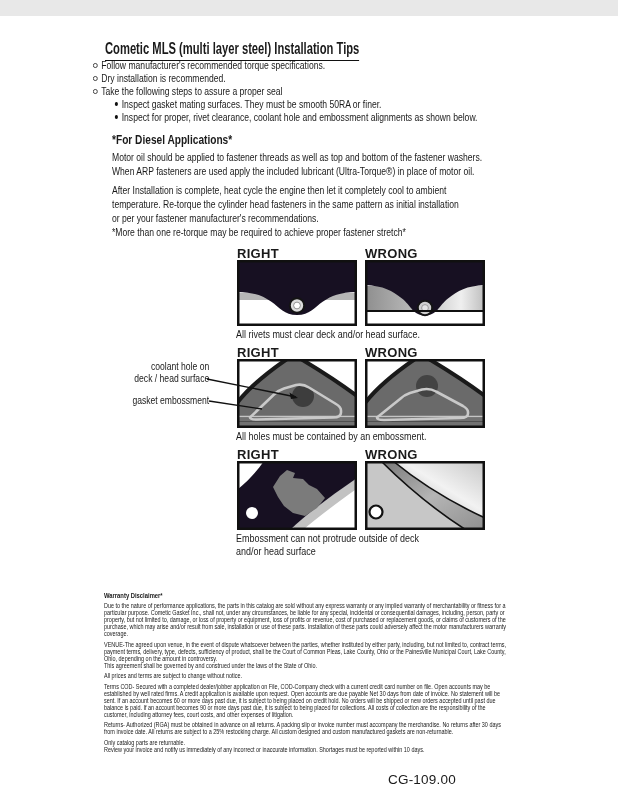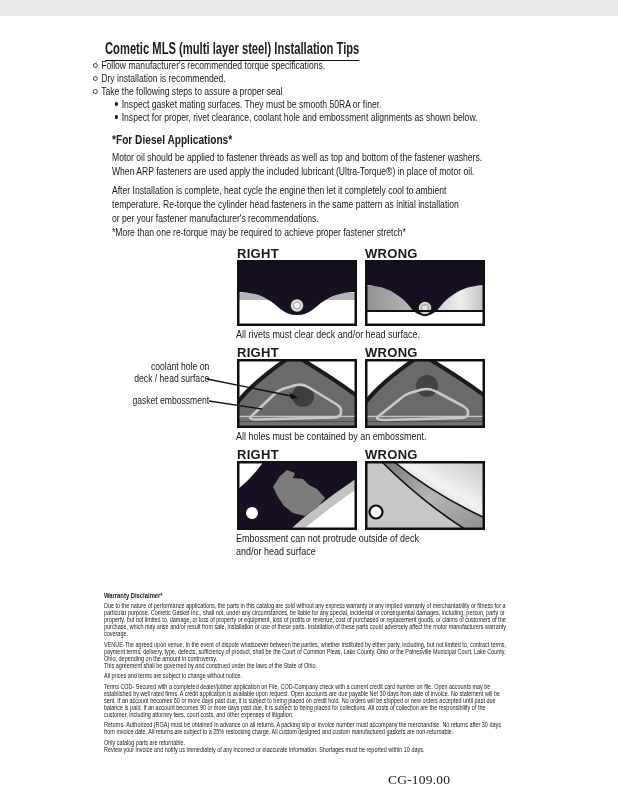--- a/index.html
+++ b/index.html
@@ -189,15 +189,15 @@
     <p class="pre">Due to the nature of performance applications, the parts in this catalog are sold without any express warranty or any implied warranty of merchantability or fitness for a particular purpose.  Cometic Gasket Inc., shall not, under any circumstances, be liable for any special, incidental or consequential damages, including, person, party or property, but not limited to, damage, or loss of property or equipment, loss of profits or revenue, cost of purchased or replacement goods, or claims of customers of the purchase, which may arise and/or result from sale, installation or use of these parts.  Installation of these parts could adversely affect the motor manufacturers warranty coverage.</p>
     <p class="pre">VENUE-The agreed upon venue, in the event of dispute whatsoever between the parties, whether instituted by either party, including, but not limited to, contract terms, payment terms, delivery, type, defects, sufficiency of product, shall be the Court of Common Pleas, Lake County, Ohio or the Painesville Municipal Court, Lake County, Ohio, depending on the amount in controversy.
 This agreement shall be governed by and construed under the laws of the State of Ohio.</p>
     <p class="pre">All prices and terms are subject to change without notice.</p>
     <p class="pre">Terms COD- Secured with a completed dealer/jobber application on File, COD-Company check with a current credit card number on file.  Open accounts may be established by well rated firms.  A credit application is available upon request.  Open accounts are due payable Net 30 days from date of invoice.  No statement will be sent.  If an account becomes 60 or more days past due, it is subject to being placed on credit hold.  No orders will be shipped or new orders accepted until past due balance is paid.  If an account becomes 90 or more days past due, it is subject to being placed for collections.  All costs of collection are the responsibility of the customer, including attorney fees, court costs, and other expenses of litigation.</p>
     <p class="pre">Returns- Authorized (RGA) must be obtained in advance on all returns.  A packing slip or invoice number must accompany the merchandise.  No returns after 30 days from invoice date.  All returns are subject to a 25% restocking charge.  All custom designed and custom manufactured gaskets are non-returnable.</p>
     <p class="pre">Only catalog parts are returnable.
 Review your invoice and notify us immediately of any incorrect or inaccurate information.  Shortages must be reported within 10 days.</p>
   </div>
 
-  <div class="abs pagenum" style="left:388px;top:756px;font-family:Liberation Serif, serif;">CG-109.00</div>
+  <div class="abs pagenum" style="left:388px;top:756px;">CG-109.00</div>
 
 </div>
 
 </body></html>

